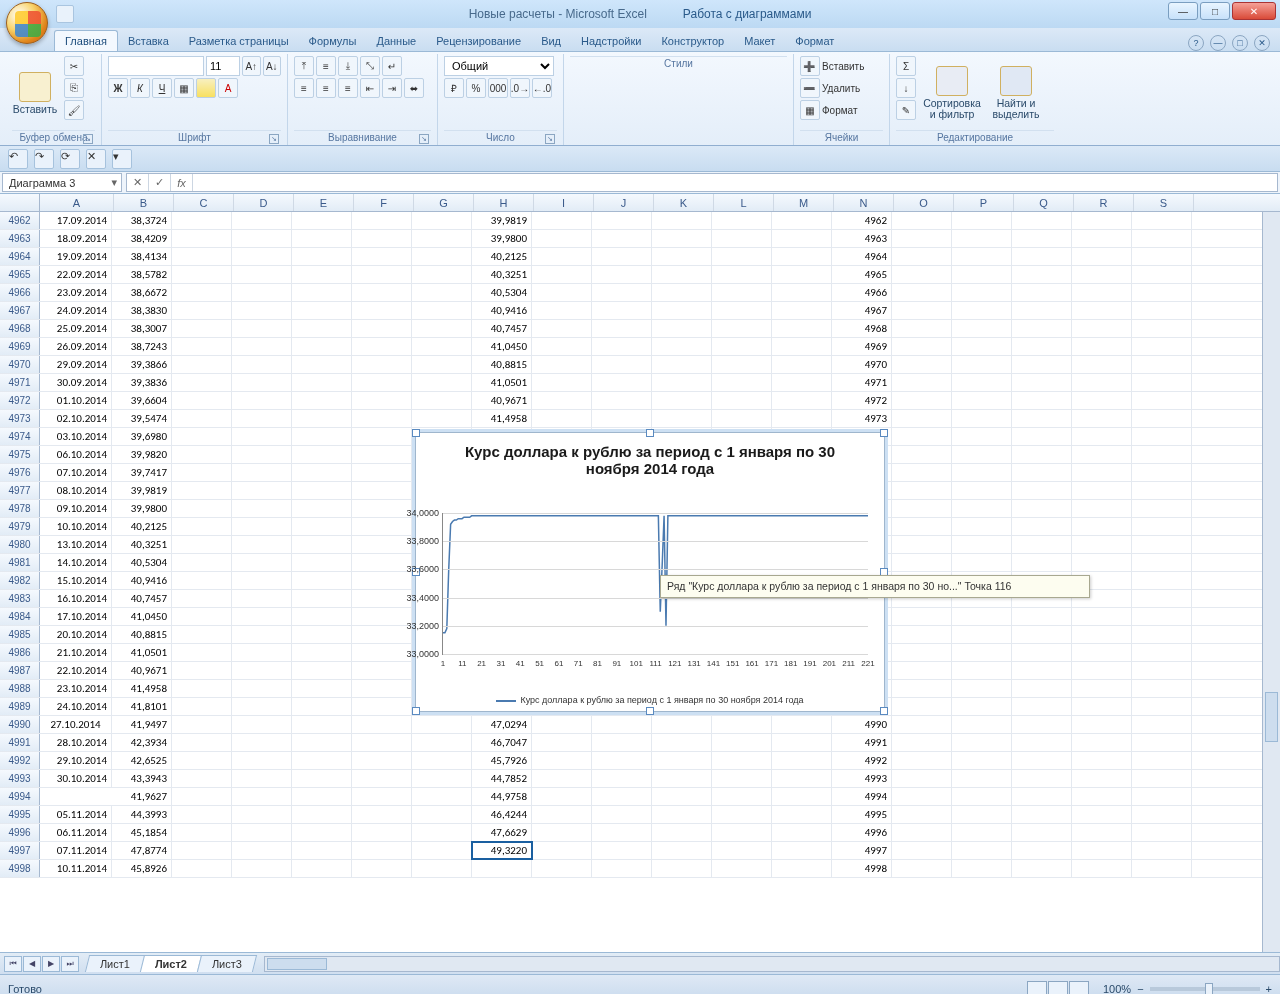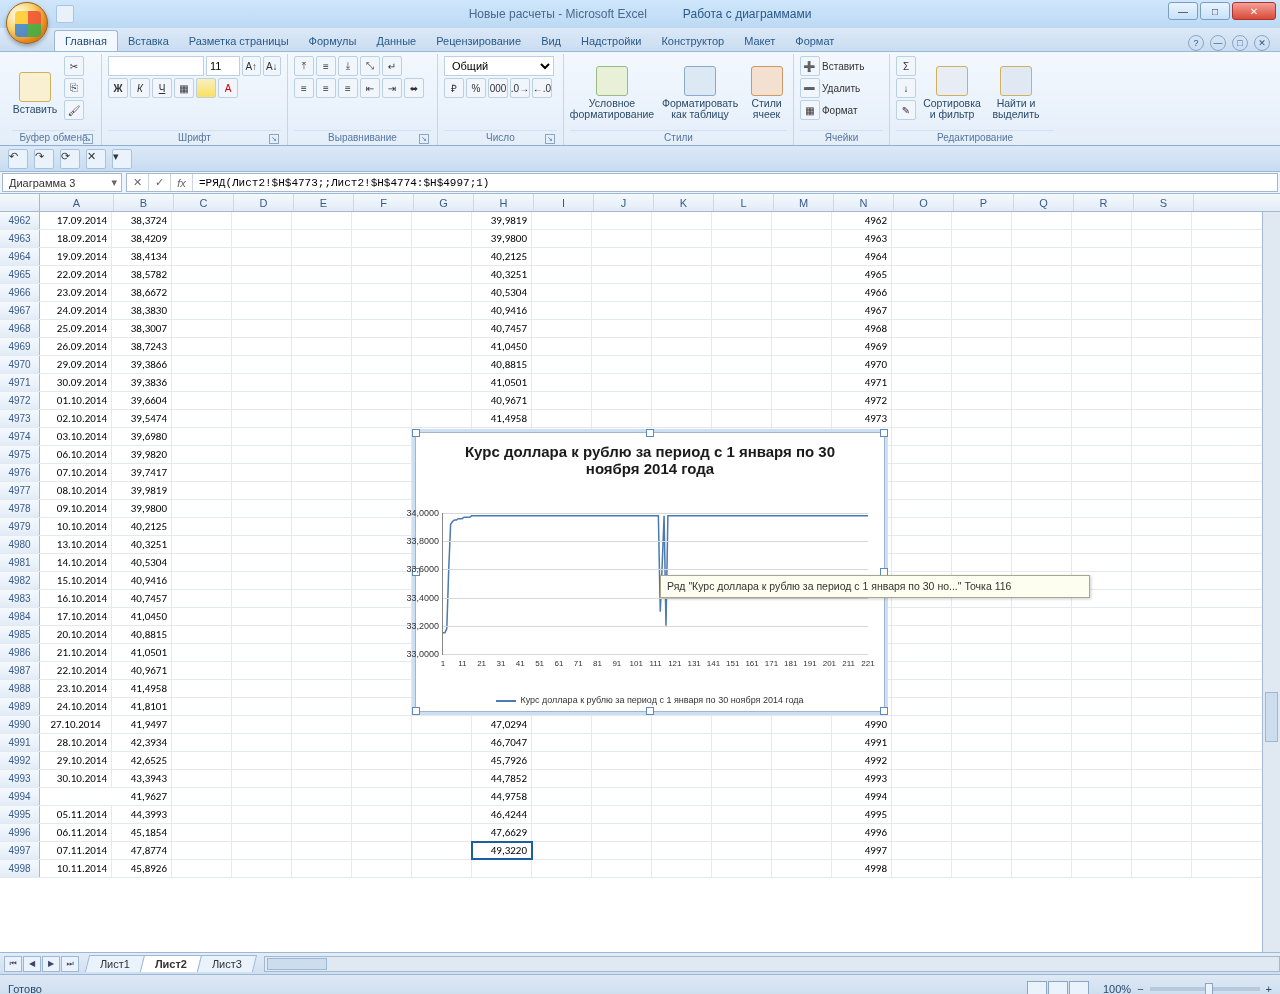--- a/index.html
+++ b/index.html
@@ -205,34 +205,20 @@
         <div class="mini">₽</div>
         <div class="mini">%</div>
         <div class="mini">000</div>
         <div class="mini">.0→</div>
         <div class="mini">←.0</div>
       </div>
     </div>
     <div class="group-label"><span>Число</span><span class="launcher">↘</span></div>
   </div>
   <div class="group" style="width:230px">
-    <div class="group-body">
-      <div class="big-btn" style="width:84px">
-          <div class="ico" style="background:#e8f0d8;border-color:#9b8"></div>
-          <div class="lbl">Условное форматирование</div>
-        </div>
-      <div class="big-btn" style="width:80px">
-          <div class="ico" style="background:#dce8f4;border-color:#8ac"></div>
-          <div class="lbl">Форматировать как таблицу</div>
-        </div>
-      <div class="big-btn" style="width:50px">
-          <div class="ico" style="background:#f4e0d0;border-color:#c96"></div>
-          <div class="lbl">Стили ячеек</div>
-        </div>
-    </div>
     <div class="group-label"><span>Стили</span></div>
   </div>
   <div class="group" style="width:96px">
     <div class="group-body stack">
       <div class="row">
           <div class="mini">➕</div>
           <span style="font-size:10px">Вставить</span>
         </div>
       <div class="row">
           <div class="mini">➖</div>
@@ -274,21 +260,20 @@
 </div>
 
 <div class="fbar">
   <div class="namebox">Диаграмма 3</div>
   <div class="fx-area">
     <div class="fx-btn">✕</div>
     <div class="fx-btn">✓</div>
     <div class="fx-btn">
         <i>fx</i>
       </div>
-    <input class="fx-input" value="=РЯД(Лист2!$H$4773;;Лист2!$H$4774:$H$4997;1)" style="">
   </div>
 </div>
 
 <div class="grid-wrap">
   <div class="col-headers">
     <div class="corner"></div>
   <div class="ch" style="width: 74px;">A</div>
       <div class="ch" style="width: 60px;">B</div>
       <div class="ch" style="width: 60px;">C</div>
       <div class="ch" style="width: 60px;">D</div>

